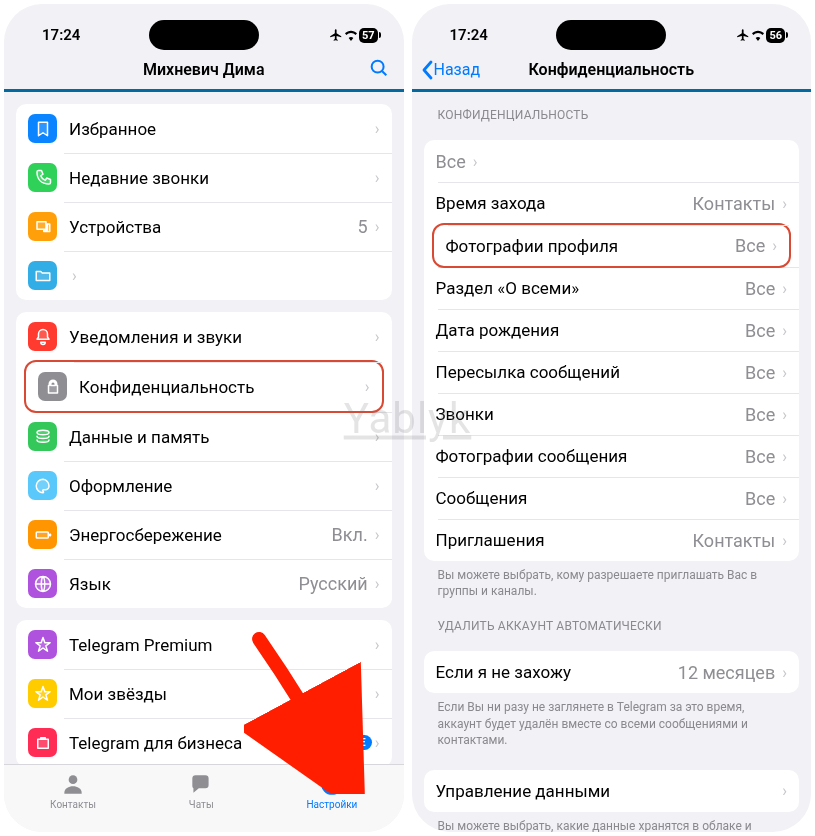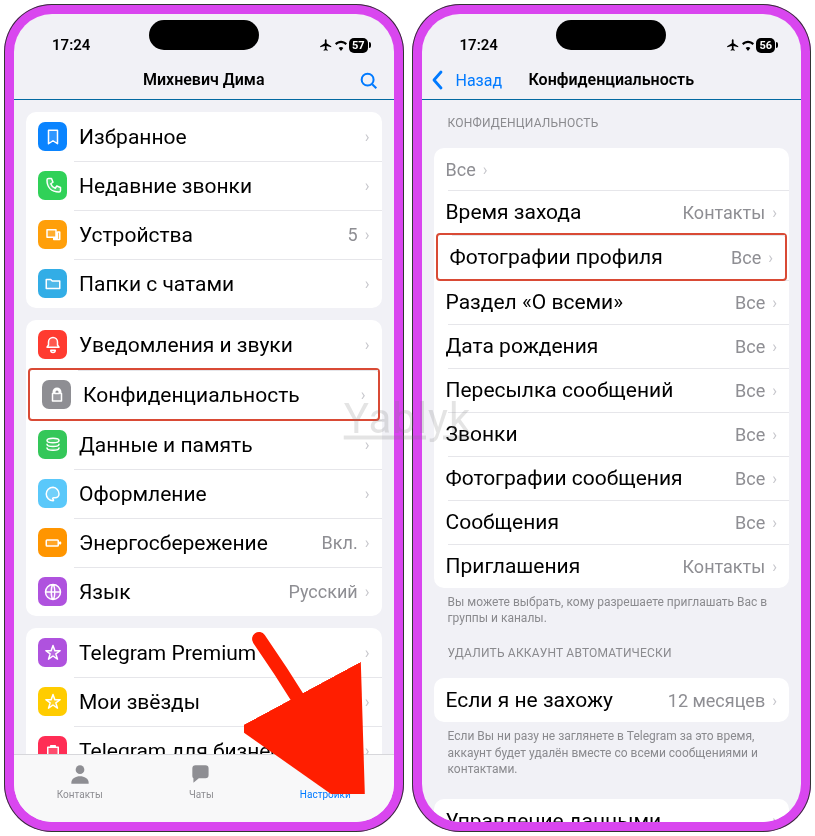--- a/index.html
+++ b/index.html
@@ -10,21 +10,20 @@
     height: 836px;
     display: flex;
     gap: 8px;
     padding: 4px;
     position: relative;
   }
   .phone {
     flex: 1;
     background: #d946ef;
     border-radius: 48px;
-    padding: 10px;
     position: relative;
     box-shadow: 0 0 0 1px #333 inset;
   }
   .screen {
     background: #f1f1f6;
     border-radius: 38px;
     height: 100%;
     overflow: hidden;
     position: relative;
     display: flex;
@@ -54,30 +53,31 @@
   .status-right svg { display: block; }
   .battery-box {
     display: inline-flex; align-items: center; gap: 1px;
     background: #000; color: #fff; border-radius: 5px;
     padding: 1px 3px; font-size: 11px; font-weight: 700;
     position: relative;
   }
   .battery-box::after { content:''; position:absolute; right:-3px; top:50%; transform:translateY(-50%); width:2px; height:6px; background:#000; border-radius:0 2px 2px 0; }
   .nav-header {
     display: flex;
+    align-items: center;
     justify-content: center;
     padding: 8px 12px 10px;
     position: relative;
     background: #f1f1f6;
-    border-bottom: 1px solid #0369a1;
+    border-bottom: 3px solid #0369a1;
   }
   .nav-title { font-size: 16px; font-weight: 600; }
   .nav-back {
     position: absolute; left: 8px; display: flex; align-items: center;
-    color: #007aff; font-size: 16px; gap: 12px;
+    color: #007aff; font-size: 16px;
   }
   .nav-search { position: absolute; right: 14px; color: #007aff; }
   .scroll { flex: 1; overflow-y: auto; padding: 0 0 6px; }
   .section { margin: 12px 12px 0; background: #fff; border-radius: 10px; overflow: hidden; }
   .section-header {
     font-size: 12px; color: #8a8a8e; text-transform: uppercase;
     padding: 16px 26px 6px; letter-spacing: 0.2px;
   }
   .section-footer {
     font-size: 12px; color: #8a8a8e; padding: 6px 26px 4px; line-height: 1.35;
@@ -89,29 +89,29 @@
   .row + .row::before {
     content: ''; position: absolute; top: 0; left: 48px; right: 0; height: 1px;
     background: #e6e6ea;
   }
   .row.noicon + .row.noicon::before { left: 14px; }
   .row-icon {
     width: 29px; height: 29px; border-radius: 7px; margin-right: 12px;
     display: flex; align-items: center; justify-content: center; color:#fff;
     flex-shrink: 0;
   }
-  .row-label { font-size: 21px; color: #000; flex: 1; }
+  .row-label { font-size: 17px; color: #000; flex: 1; }
   .row-value { font-size: 18px; color: #8e8e93; margin-right: 4px; }
   .chevron { color: #c7c7cc; margin-left: 3px; }
   .badge-new {
     background: #007aff; color:#fff; font-size:10px; font-weight:700;
     padding: 2px 6px; border-radius: 9px; margin-left: 6px;
   }
   .highlight-row {
-    border: 2px solid #d94a35; border-radius: 4px; margin: -1px 2px;
+    border: 2px solid #d94a35; border-radius: 12px; margin: -1px 8px;
     position: relative; z-index: 2;
   }
   .tabbar {
     display: flex; justify-content: space-around; padding: 6px 0 22px;
     border-top: 1px solid #d7d7db; background: #f8f8f9;
   }
   .tab { display:flex; flex-direction:column; align-items:center; gap:2px; font-size:10px; color:#8e8e93; }
   .tab.active { color:#007aff; }
   .watermark {
     position:absolute; top:50%; left:50%; transform:translate(-50%,-50%);
@@ -182,21 +182,20 @@
               <span class="row-label">Устройства</span>
               <span class="row-value">5</span>
               <span class="chevron">›</span>
             </div>
             <div class="row">
               <span class="row-icon" style="background: rgb(50, 173, 230);">
                 <svg width="18" height="18" viewBox="0 0 24 24" fill="none" stroke="#fff" stroke-width="2" stroke-linejoin="round" stroke-linecap="round">
                   <path d="M3 6h6l2 2h10v10H3z" fill="#fff" fill-opacity="0.15"></path>
                 </svg>
               </span>
-              <span class="row-label">Папки с чатами</span>
               <span class="chevron">›</span>
             </div>
           </div>
           <div class="section">
             <div class="row">
               <span class="row-icon" style="background: rgb(255, 59, 48);">
                 <svg width="18" height="18" viewBox="0 0 24 24" fill="none" stroke="#fff" stroke-width="2" stroke-linejoin="round" stroke-linecap="round">
                   <path d="M12 2a6 6 0 00-6 6v4l-2 3h16l-2-3V8a6 6 0 00-6-6zM9 19a3 3 0 006 0z" fill="#fff" fill-opacity="0.15"></path>
                 </svg>
               </span>

